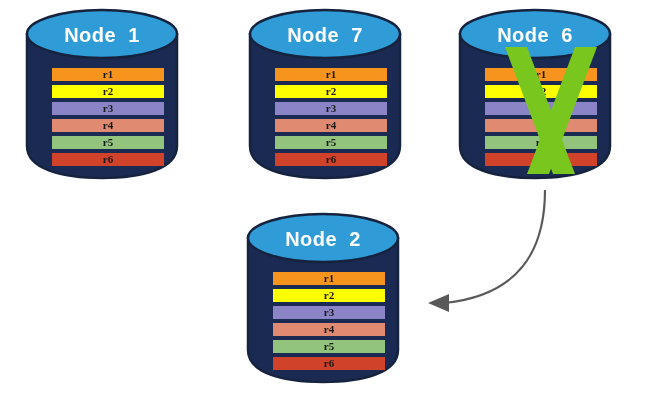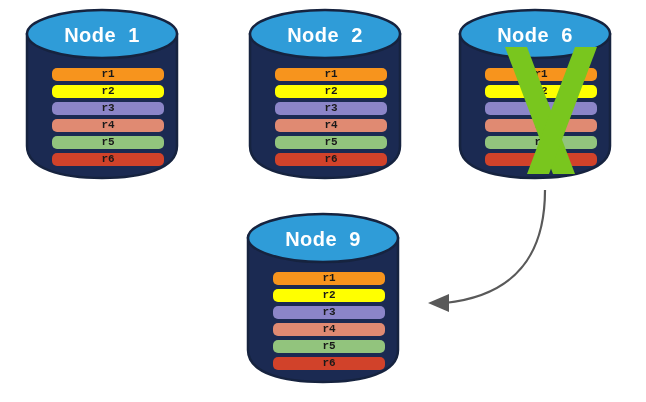--- a/index.html
+++ b/index.html
@@ -50,27 +50,27 @@
   }
   .rows {
     position: absolute;
     left: 28px;
     top: 62px;
     width: 112px;
   }
   .row {
     height: 13px;
     margin-bottom: 4px;
-    border-radius: 5px;
+    border-radius: 0;
     text-align: center;
     font-size: 11px;
     font-weight: bold;
     line-height: 13px;
     color: #1a1a1a;
-    font-family: Liberation Mono, monospace;
+    font-family: Liberation Serif, serif;
   }
   .xmark {
     position: absolute;
     left: 0;
     top: 0;
     width: 156px;
     height: 175px;
     overflow: visible;
     pointer-events: none;
   }
@@ -107,21 +107,21 @@
         <div class="row" style="background: rgb(224, 138, 114);">r4</div>
         <div class="row" style="background: rgb(146, 196, 125);">r5</div>
         <div class="row" style="background: rgb(209, 66, 42);">r6</div>
       </div>
     </div>
     <div class="node" style="left: 247px; top: 6px;">
       <svg class="node-svg" viewBox="0 0 156 175">
         <path d="M 3,28 L 3,140 C 3,163 38,172 78,172 C 118,172 153,163 153,140 L 153,28 Z" fill="#1B2A52" stroke="#16233F" stroke-width="2.5"></path>
         <ellipse cx="78" cy="28" rx="75" ry="24" fill="#2F9CD8" stroke="#16233F" stroke-width="2.5"></ellipse>
       </svg>
-      <div class="node-title">Node  2</div>
+      <div class="node-title">Node  7</div>
       <div class="rows">
         <div class="row" style="background: rgb(247, 148, 29);">r1</div>
         <div class="row" style="background: rgb(255, 255, 0);">r2</div>
         <div class="row" style="background: rgb(139, 133, 200);">r3</div>
         <div class="row" style="background: rgb(224, 138, 114);">r4</div>
         <div class="row" style="background: rgb(146, 196, 125);">r5</div>
         <div class="row" style="background: rgb(209, 66, 42);">r6</div>
       </div>
     </div>
     <div class="node" style="left: 457px; top: 6px;">
@@ -143,21 +143,21 @@
           <path d="M 48,41 L 70,41 L 118,168 L 96,168 Z"></path>
           <path d="M 118,41 L 140,41 L 92,168 L 70,168 Z"></path>
         </g>
       </svg>
     </div>
     <div class="node" style="left: 245px; top: 210px;">
       <svg class="node-svg" viewBox="0 0 156 175">
         <path d="M 3,28 L 3,140 C 3,163 38,172 78,172 C 118,172 153,163 153,140 L 153,28 Z" fill="#1B2A52" stroke="#16233F" stroke-width="2.5"></path>
         <ellipse cx="78" cy="28" rx="75" ry="24" fill="#2F9CD8" stroke="#16233F" stroke-width="2.5"></ellipse>
       </svg>
-      <div class="node-title">Node  9</div>
+      <div class="node-title">Node  2</div>
       <div class="rows">
         <div class="row" style="background: rgb(247, 148, 29);">r1</div>
         <div class="row" style="background: rgb(255, 255, 0);">r2</div>
         <div class="row" style="background: rgb(139, 133, 200);">r3</div>
         <div class="row" style="background: rgb(224, 138, 114);">r4</div>
         <div class="row" style="background: rgb(146, 196, 125);">r5</div>
         <div class="row" style="background: rgb(209, 66, 42);">r6</div>
       </div>
     </div>
   </div>

